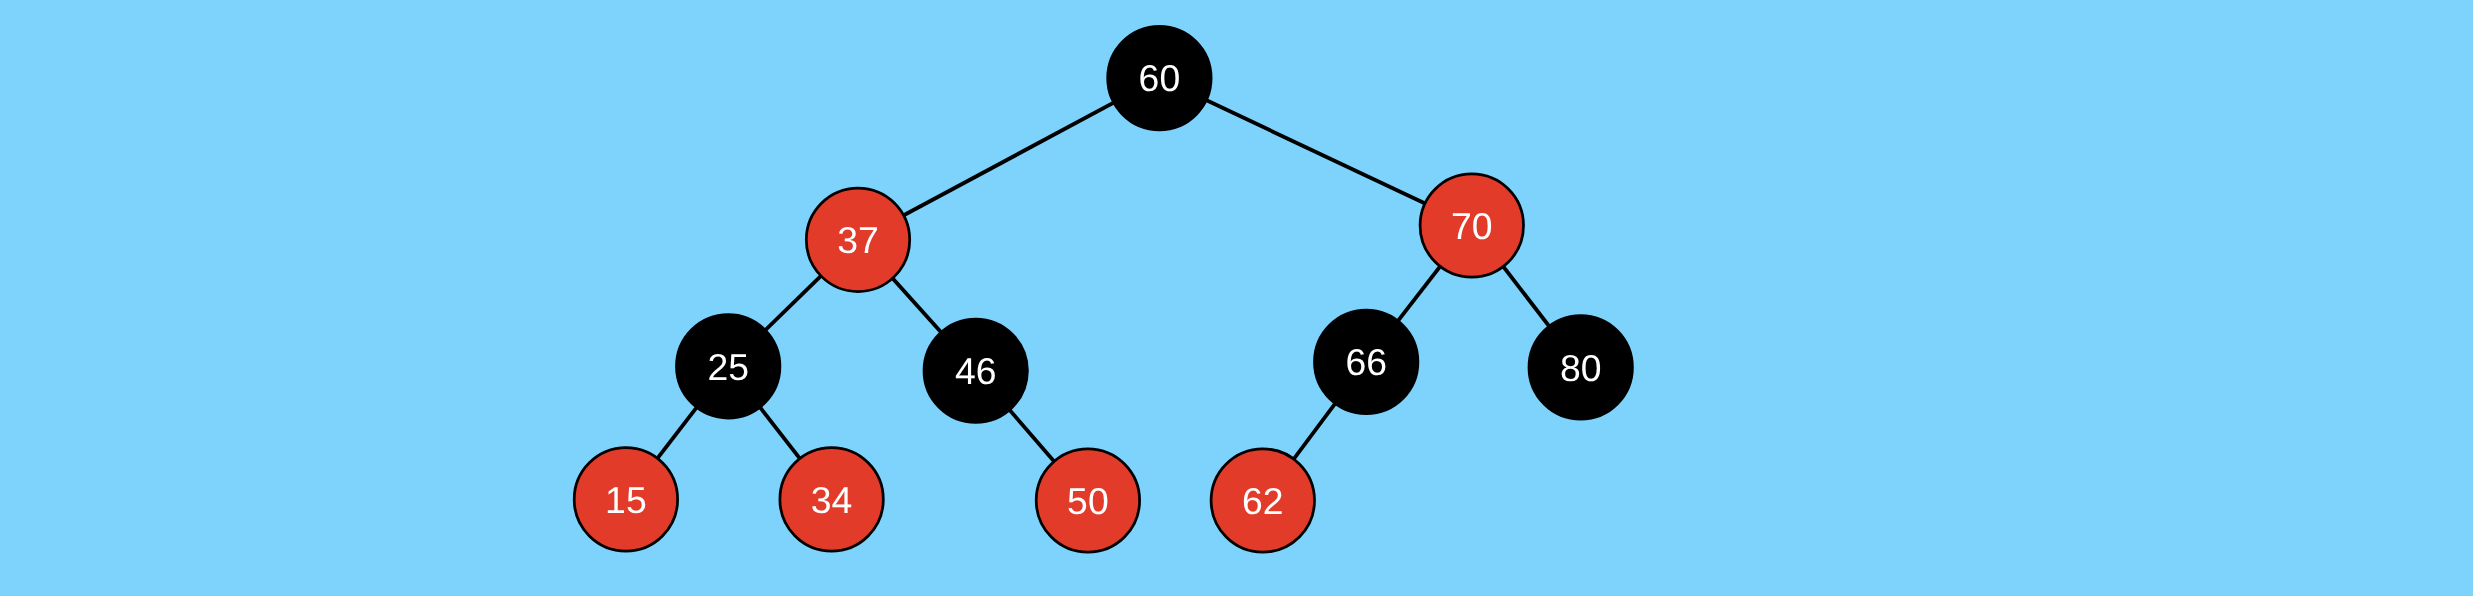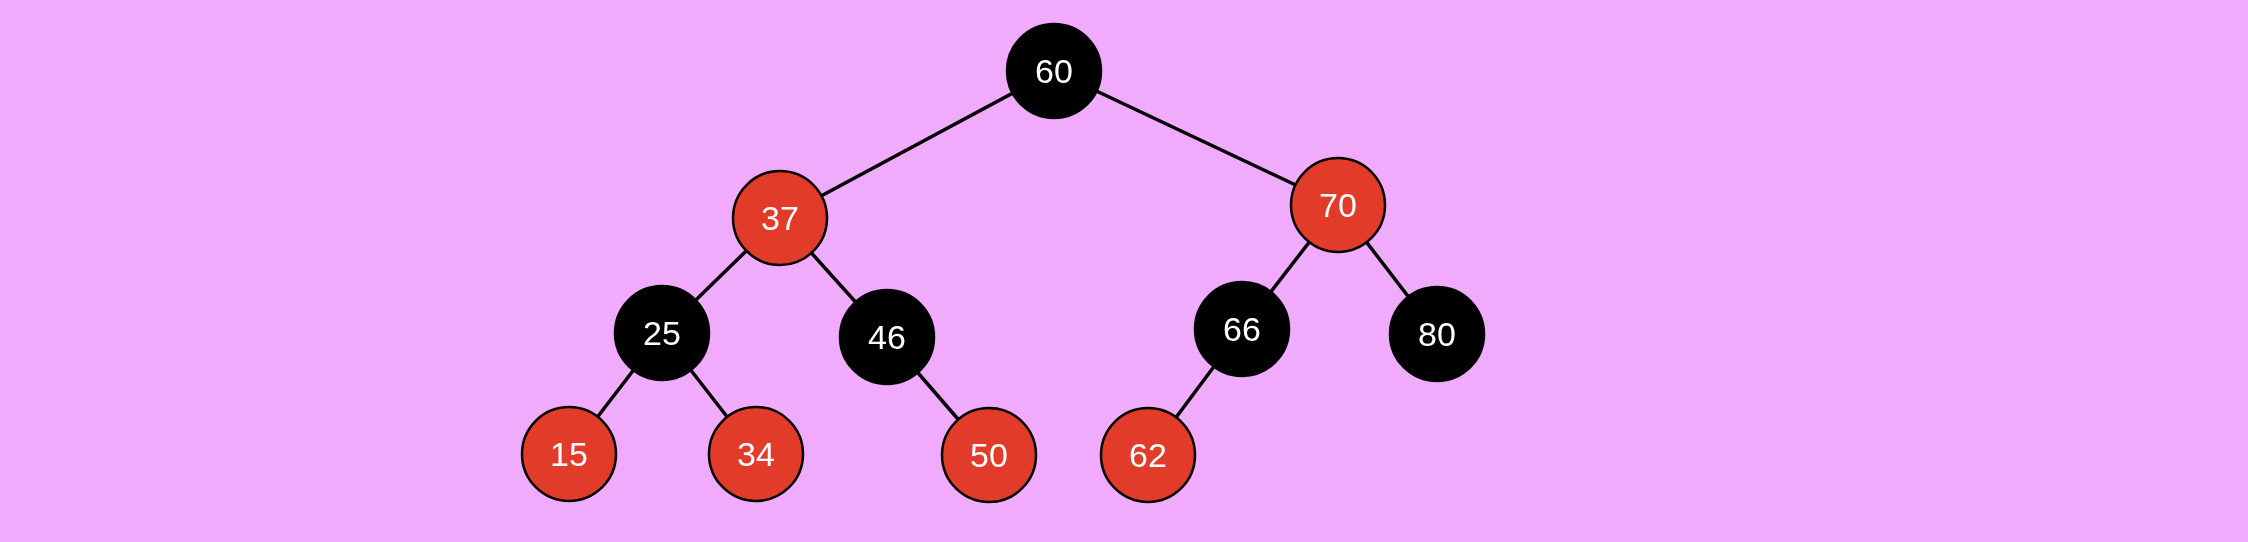--- a/index.html
+++ b/index.html
@@ -4,21 +4,21 @@
 <style>
   html, body {
     margin: 0;
     padding: 0;
     background: #ffffff;
   }
   .canvas {
     position: relative;
     width: 2248px;
     height: 542px;
-    background: #f0abfc;
+    background: #7dd3fc;
     overflow: hidden;
   }
   svg { display: block; }
   .node-label {
     font-family: "Liberation Sans", sans-serif;
     font-weight: 400;
     user-select: none;
   }
 </style>
 </head>

